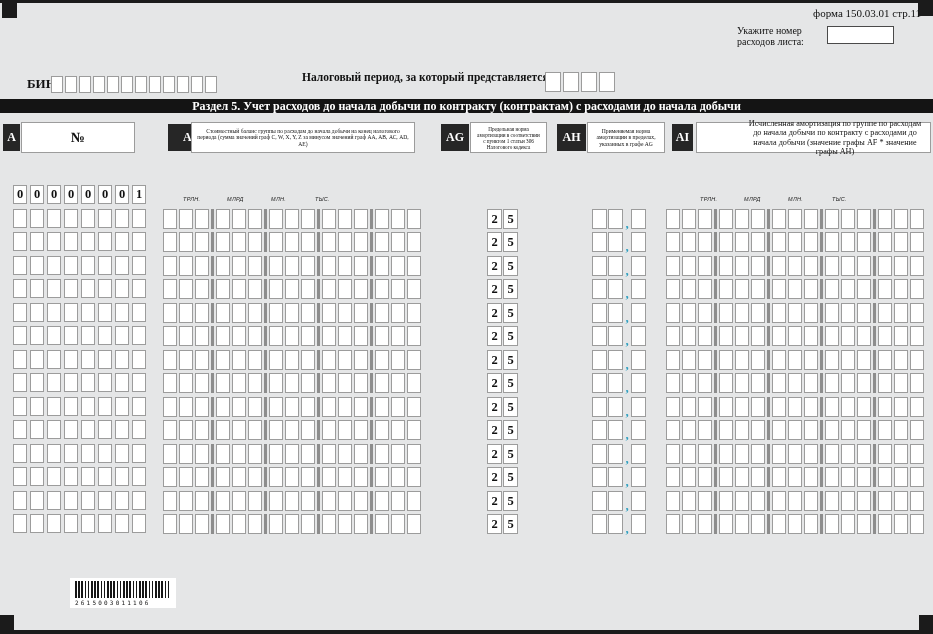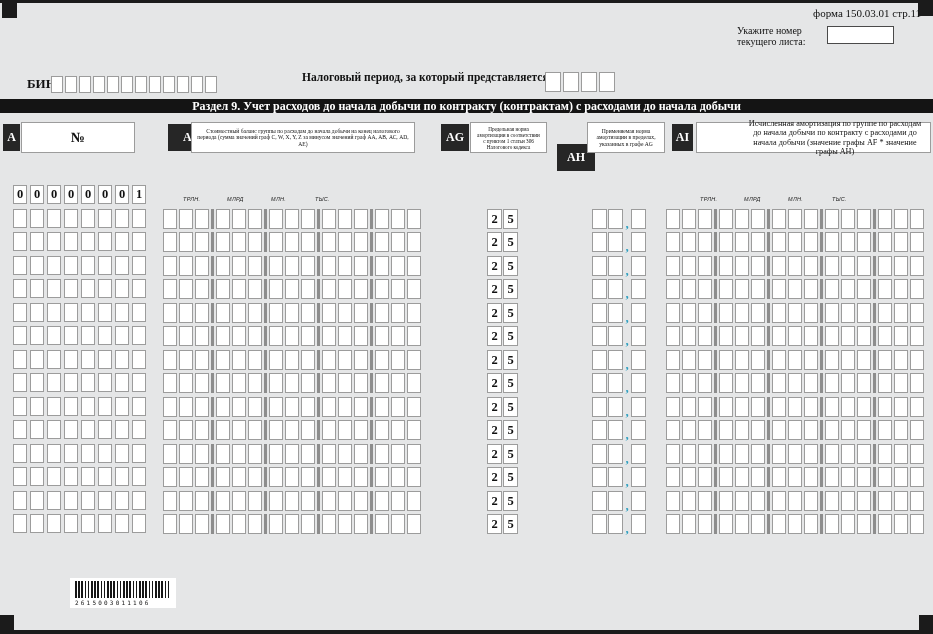--- a/index.html
+++ b/index.html
@@ -34,21 +34,21 @@
   .codebox{background:var(--header-dark);color:#fff;font-weight:bold;font-size:12px;
     display:flex;align-items:center;justify-content:center;top:124px;height:27px;}
   .titlebox{background:#fff;border:1px solid var(--box-border);box-sizing:border-box;top:122px;height:31px;
     display:flex;align-items:center;justify-content:center;text-align:center;padding:1px 5px;}
   .t-a{left:3px;width:17px;}
   .w-a{left:21px;width:114px;font-size:14px;font-weight:bold;}
   .t-af{left:168px;width:22px;padding-left:12px;}
   .w-af{left:191px;width:224px;font-size:5.6px;line-height:6.4px;}
   .t-ag{left:441px;width:28px;}
   .w-ag{left:470px;width:77px;font-size:5.2px;line-height:6px;}
-  .t-ah{left:557px;width:38px;margin-top:20px;}
+  .t-ah{left:557px;width:29px;}
   .w-ah{left:587px;width:78px;font-size:5.6px;line-height:6.6px;}
   .t-ai{left:672px;width:21px;}
   .w-ai{left:696px;width:235px;font-size:8.2px;line-height:9.3px;padding-left:48px;}
   
   #grid{top:185px;left:0;width:933px;height:360px;}
   .row{position:absolute;left:0;width:933px;height:20px;}
   .numf{position:absolute;left:13px;display:flex;column-gap:3px;}
   .numf .cell{width:14px;height:19px;text-align:center;font-size:12.5px;font-weight:bold;line-height:17px;}
   .money{position:absolute;display:flex;column-gap:2px;align-items:flex-start;}
   .money .cell{width:14px;height:20px;}
@@ -73,21 +73,21 @@
 <div class="abs mark" style="top:0;left:0;width:933px;height:3px;"></div>
 <div class="abs mark" style="top:3px;left:2px;width:15px;height:15px;"></div>
 <div class="abs mark" style="top:0;left:918px;width:15px;height:16px;"></div>
 <div class="abs mark" style="top:615px;left:0;width:14px;height:16px;"></div>
 <div class="abs mark" style="top:615px;left:919px;width:14px;height:16px;"></div>
 <div class="abs mark" style="top:630px;left:0;width:933px;height:4px;"></div>
 
 <div class="abs form-no">форма 150.03.01 стр.11</div>
 <div class="abs sheet-note">
   <div>Укажите номер</div>
-  <div>текущего листа:</div>
+  <div>расходов листа:</div>
 </div>
 <input class="abs sheet-input" value="" style="">
 
 <div class="abs bin-label">БИН</div>
 <div class="abs bin-cells" id="bin-cells">
     <div class="cell"></div>
     <div class="cell"></div>
     <div class="cell"></div>
     <div class="cell"></div>
     <div class="cell"></div>
@@ -103,21 +103,21 @@
   <div>Налоговый период, за который представляется</div>
 </div>
 <div class="abs year-cells" id="year-cells">
     <div class="cell"></div>
     <div class="cell"></div>
     <div class="cell"></div>
     <div class="cell"></div>
   </div>
 
 <div class="abs section-bar">
-  <span>Раздел 9. Учет расходов до начала добычи по контракту (контрактам) с расходами до начала добычи</span>
+  <span>Раздел 5. Учет расходов до начала добычи по контракту (контрактам) с расходами до начала добычи</span>
 </div>
 
 <div class="abs codebox t-a">А</div>
 <div class="abs titlebox w-a">№</div>
 <div class="abs codebox t-af">AF</div>
 <div class="abs titlebox w-af">Стоимостный баланс группы по расходам до начала добычи на конец налогового периода (сумма значений граф C, W, X, Y, Z за минусом значений граф АА, АВ, АС, AD, АЕ)</div>
 <div class="abs codebox t-ag">AG</div>
 <div class="abs titlebox w-ag">Предельная норма амортизации в соответствии с пунктом 1 статьи 306 Налогового кодекса</div>
 <div class="abs codebox t-ah">AH</div>
 <div class="abs titlebox w-ah">Применяемая норма амортизации в пределах, указанных в графе AG</div>

